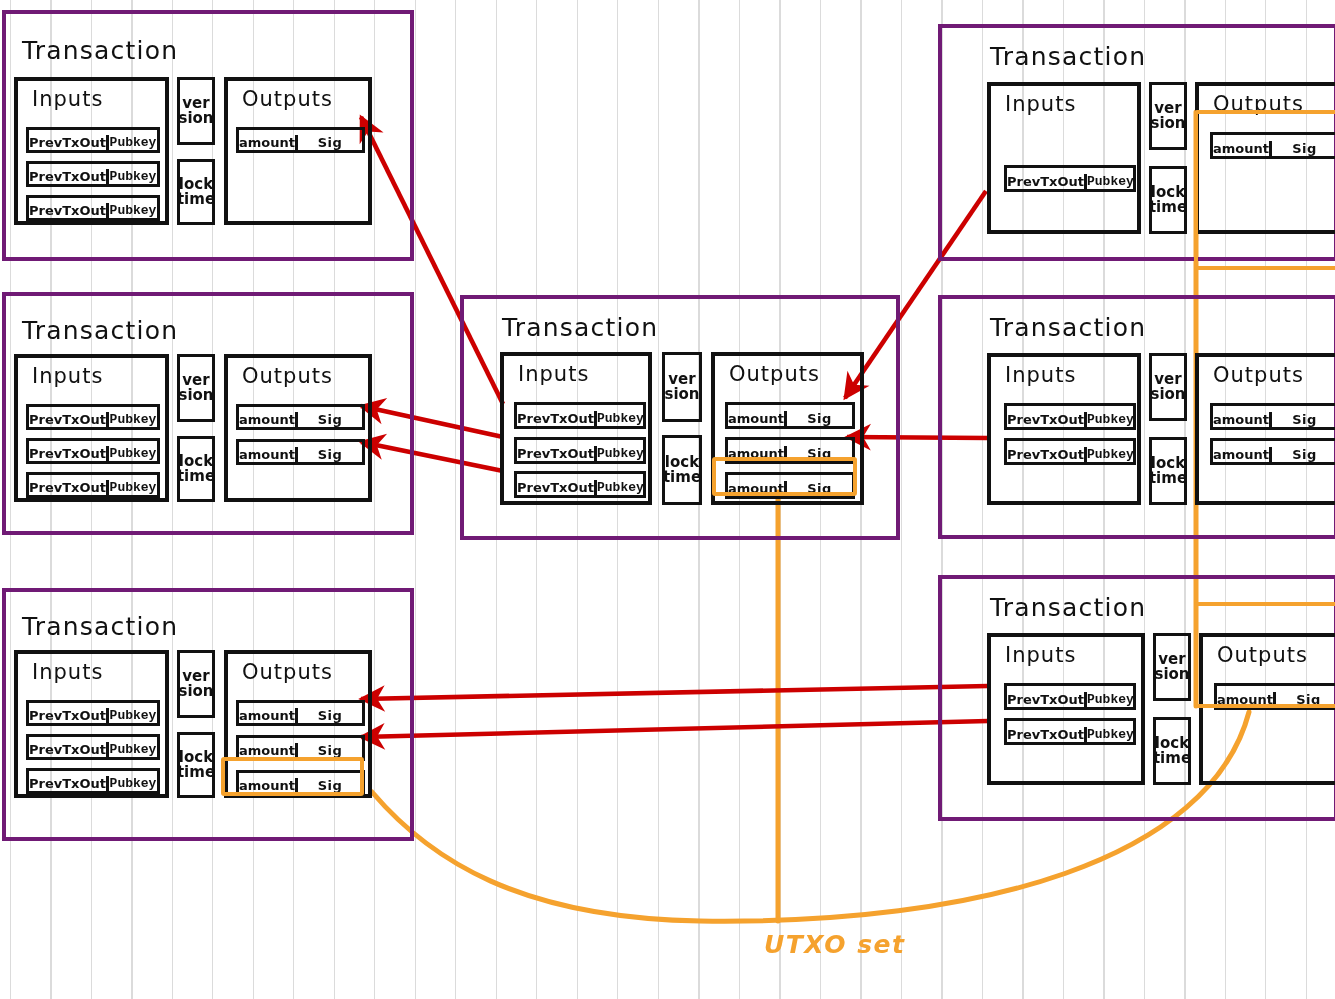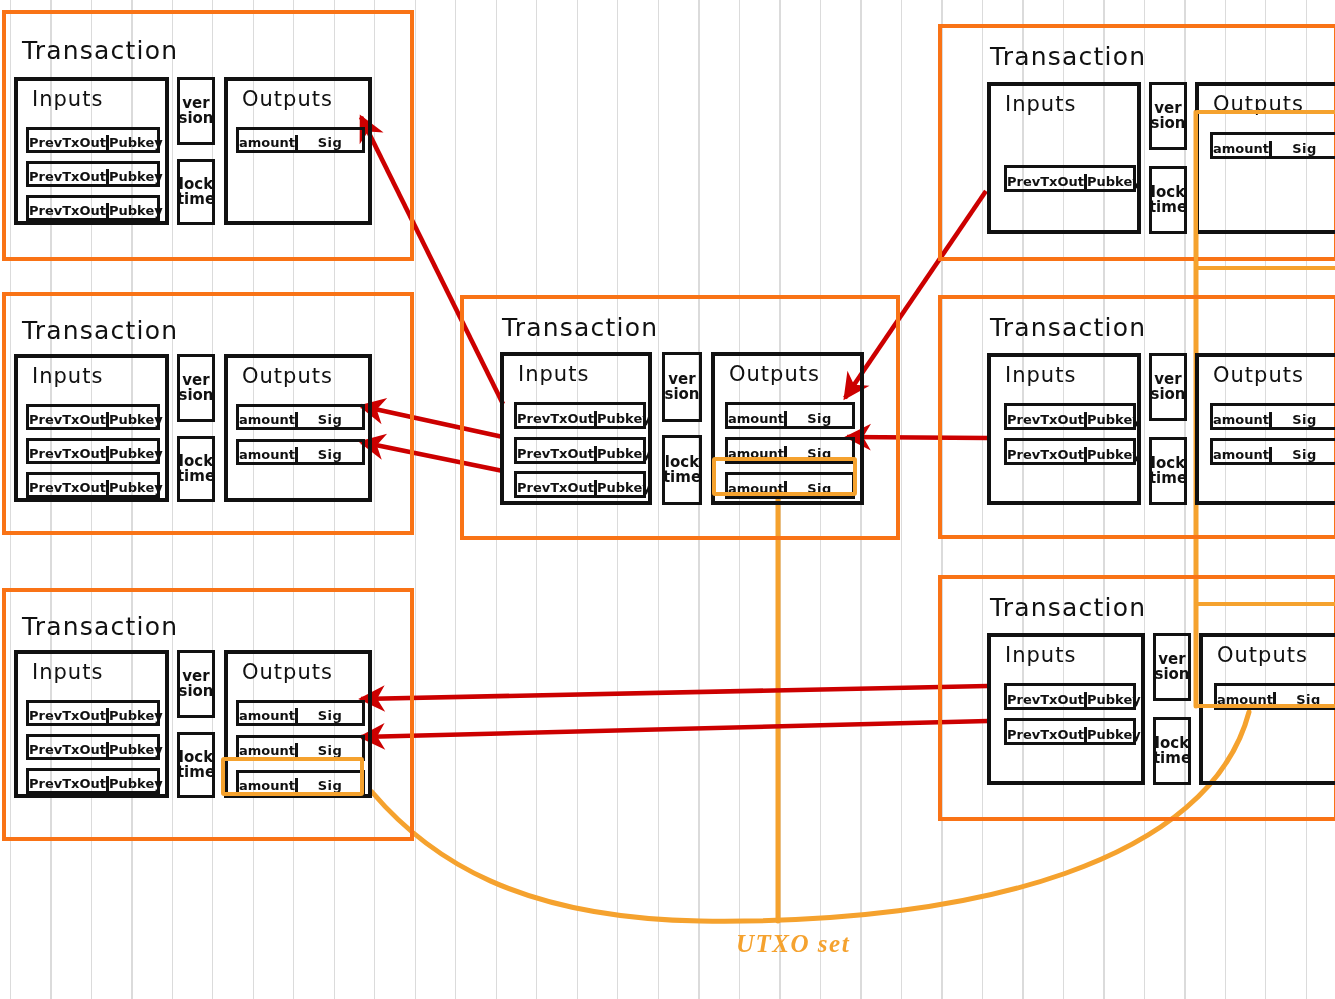--- a/index.html
+++ b/index.html
@@ -15,21 +15,21 @@
         rgba(0,0,0,0.14) 0px, rgba(0,0,0,0.14) 1px,
         rgba(0,0,0,0) 1px, rgba(0,0,0,0) 40.5px);
     background-position:10px 0;
     pointer-events:none;
   }
   #svg-layer{position:absolute;left:0;top:0;width:1335px;height:999px;overflow:visible;}
 
   
   .tx{
     position:absolute;
-    border:4px solid #f97316;
+    border:4px solid #701a75;
     background:transparent;
     box-sizing:border-box;
   }
   .tx-title{
     position:absolute;
     font-family:"DejaVu Sans",sans-serif;
     font-size:25px;letter-spacing:1.2px;color:#111;
     white-space:nowrap;
   }
   .panel{
@@ -53,21 +53,21 @@
     position:absolute;border:3px solid #111;box-sizing:border-box;
     display:flex;align-items:flex-end;background:transparent;
   }
   .cell{
     display:flex;align-items:center;justify-content:center;
     font-size:13px;font-weight:bold;color:#111;white-space:nowrap;
     box-sizing:border-box;
   }
   .cell.left{border-right:3px solid #111;}
   .row.in .cell.left{flex:0 0 50%;}
-  .row.in .cell.right{flex:1 1 auto;}
+  .row.in .cell.right{flex:1 1 auto;font-family:Liberation Mono, monospace;}
   .row.out .cell.left{flex:0 0 47%;}
   .row.out .cell.right{flex:1 1 auto;}
   .cell.sig{letter-spacing:.5px;}
 
   
   .utxo-ring{
     position:absolute;border:4px solid #F5A22E;box-sizing:border-box;
     border-radius:3px;pointer-events:none;
   }
   .utxo-label{
@@ -372,13 +372,13 @@
     <div class="row out" style="left:11px;top:46px;width:130px;height:27px;">
       <div class="cell left">amount</div>
       <div class="cell right sig">Sig</div>
     </div>
   </div>
 </div>
 
 <div class="utxo-ring" style="left:1194px;top:110px;width:160px;height:160px;"></div>
 <div class="utxo-ring" style="left:1194px;top:602px;width:160px;height:106px;"></div>
 
-<div class="utxo-label" style="left:736px;top:930px;font-family:Liberation Serif, serif;">UTXO set</div>
+<div class="utxo-label" style="left:764px;top:930px;">UTXO set</div>
 
 </body></html>

